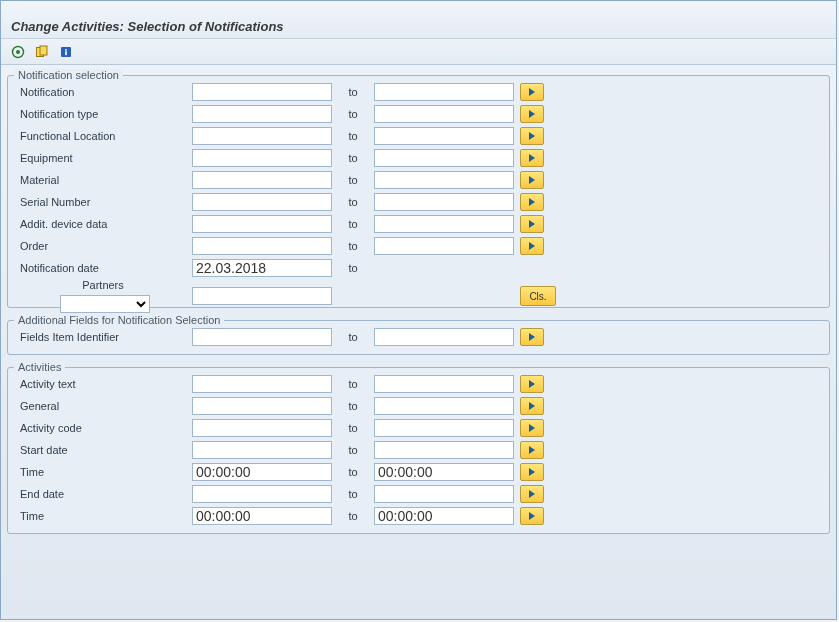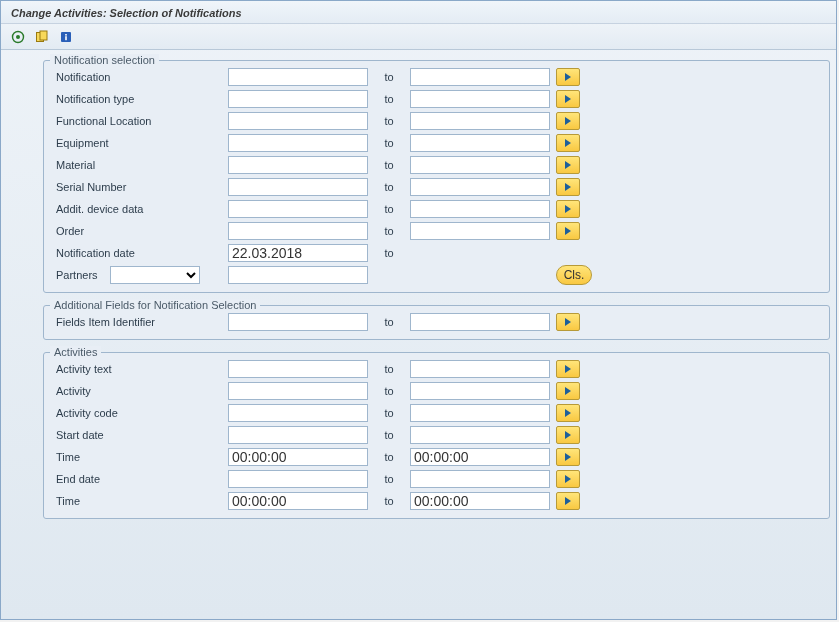--- a/index.html
+++ b/index.html
@@ -20,22 +20,23 @@
     overflow: hidden;
   }
   .titlebar {
     background: linear-gradient(#f0f5fa, #e4ecf4);
     padding: 6px 10px 4px 10px;
     border-bottom: 1px solid #c6d2e0;
   }
   .titlebar h1 {
     font-weight: bold;
     font-style: italic;
-    font-size: 11px;
+    font-size: 13px;
     color: #3a3a3a;
+    margin-top: 12px;
   }
   .toolbar {
     background: linear-gradient(#eef3f8, #e3ebf3);
     padding: 4px 8px;
     border-bottom: 1px solid #b8c8d8;
     display: flex;
     align-items: center;
     gap: 6px;
     height: 26px;
   }
@@ -48,21 +49,20 @@
     cursor: pointer;
   }
   .content {
     padding: 4px 6px;
   }
   .group {
     border: 1px solid #9fb6cd;
     border-radius: 3px;
     margin-bottom: 6px;
     background: #e8eef5;
-    margin-left: 36px;
   }
   .group > .rows {
     padding: 0 8px 6px 8px;
   }
   fieldset.group {
     padding-top: 0;
   }
   fieldset.group legend {
     font-size: 11px;
     color: #4a5a68;
@@ -114,37 +114,37 @@
     height: 18px;
     font-size: 11px;
     background: #fff;
     width: 130px;
   }
   .cls-btn {
     width: 36px;
     height: 20px;
     border: 1px solid #b79a38;
     background: linear-gradient(#ffe57a, #f9c842);
-    border-radius: 10px;
-    font-size: 12px;
+    border-radius: 2px;
+    font-size: 10px;
     color: #333;
     font-family: Arial;
     cursor: pointer;
   }
   .arrow-right {
     width: 0; height: 0;
     border-top: 4px solid transparent;
     border-bottom: 4px solid transparent;
     border-left: 6px solid #1e5f9a;
   }
   
   .row.partners {
     grid-template-columns: 170px 140px 30px 140px 50px;
   }
-  .row.partners .dropdown-cell { display:flex; gap:4px; align-items:center; }
+  .row.partners .dropdown-cell { display:flex; gap:4px; align-items:center;flex-direction:column; }
   .spacer-cell { }
   .input-cell { display:flex; }
   .input-cell input { flex:1; }
   svg { display:block; }
 </style>
 </head>
 <body>
 
 <div class="window">
 
@@ -350,21 +350,21 @@
           <span class="to">to</span>
           <div class="input-cell">
               <input type="text" value="" style="">
             </div>
           <span class="sel-btn">
               <span class="arrow-right"></span>
             </span>
         </div>
 
         <div class="row">
-          <label>Activity</label>
+          <label>General</label>
           <div class="input-cell">
               <input type="text" style="width: 60px;" value="">
             </div>
           <span class="to">to</span>
           <div class="input-cell">
               <input type="text" style="width: 60px;" value="">
             </div>
           <span class="sel-btn">
               <span class="arrow-right"></span>
             </span>

